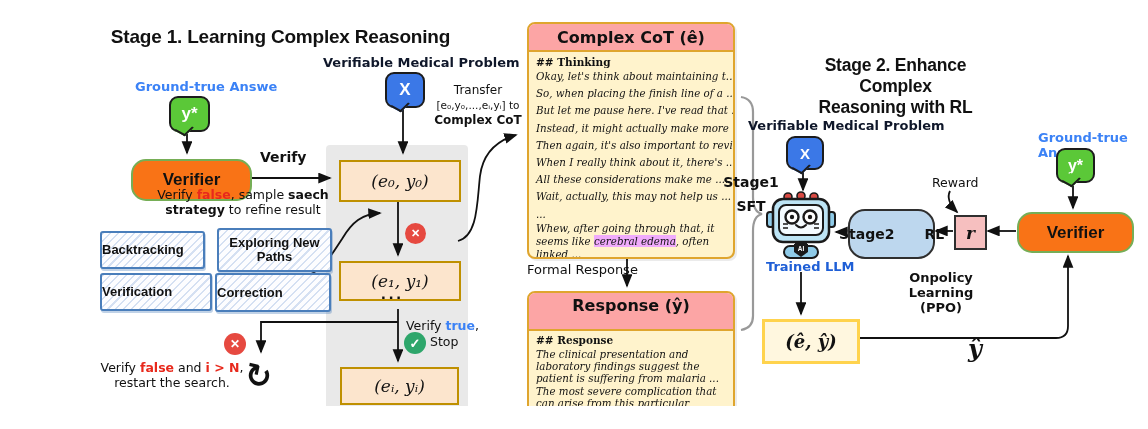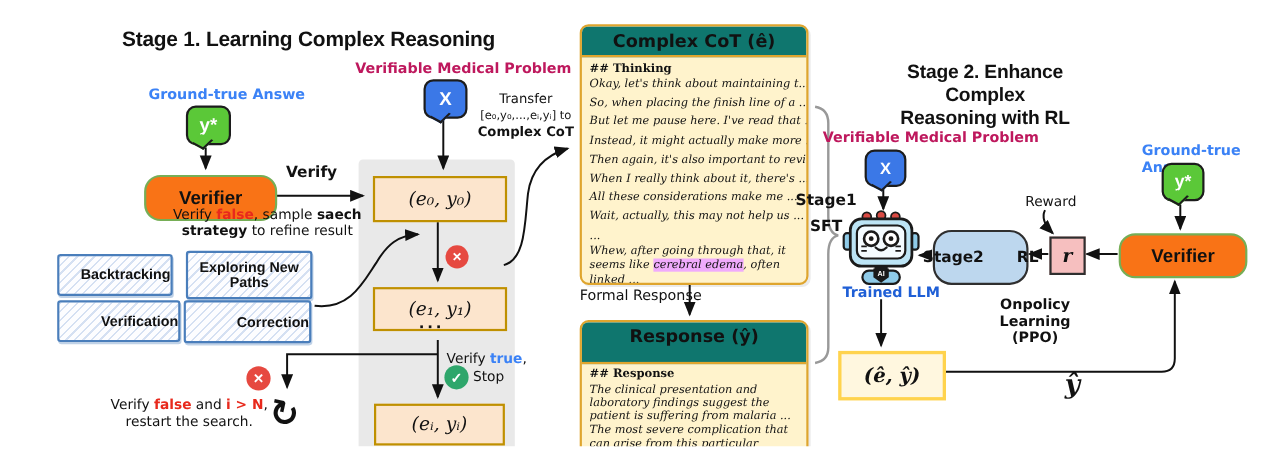--- a/index.html
+++ b/index.html
@@ -3,39 +3,39 @@
 <meta charset="utf-8">
 <style>
   html,body{margin:0;padding:0;background:#fff;}
   #canvas{position:relative;width:1148px;height:406px;background:#fff;overflow:hidden;
           font-family:"Liberation Sans",sans-serif;color:#111;}
   .abs{position:absolute;}
   svg.overlay{position:absolute;left:0;top:0;z-index:1;pointer-events:none;}
   .z2{z-index:2;}
   .hand{font-family:"DejaVu Sans",sans-serif;}
   .title{font-weight:bold;font-family:"Liberation Sans",sans-serif;text-align:center;letter-spacing:-0.2px;}
-  .bluetxt{color:#be185d;font-weight:bold;}
+  .bluetxt{color:#0f172a;font-weight:bold;}
   .greentxt{color:#3b82f6;font-weight:bold;}
   .bubble{border:2px solid #1c1c1c;border-radius:9px;display:flex;align-items:center;justify-content:center;
           color:#fff;font-weight:bold;font-size:17px;z-index:2;}
   .bubble .tail{position:absolute;width:10px;height:10px;bottom:-5px;left:7px;transform:rotate(28deg) skew(-18deg);
           border:2px solid #1c1c1c;border-top:none;border-left:none;}
   .verifier{background:#f97316;border:2px solid #76ae56;border-radius:15px;display:flex;align-items:center;
           justify-content:center;font-weight:bold;font-size:17px;z-index:2;}
   .tuple{background:#fce5cd;border:2px solid #bf9000;display:flex;align-items:center;justify-content:center;
           font-family:"DejaVu Serif",serif;font-style:italic;font-size:17px;z-index:2;}
   .strat{background:repeating-linear-gradient(135deg, rgba(110,150,210,0.28) 0 1.5px, rgba(255,255,255,0) 1.5px 5.5px),#fdfdff;
-          border:2px solid #4a7ebb;border-radius:3px;display:flex;align-items:center;justify-content:flex-end;
-          text-align:center;font-weight:bold;font-size:13px;line-height:14px;z-index:2;box-shadow:1px 2px 0 rgba(74,126,187,.35);}
+          border:2px solid #4a7ebb;border-radius:3px;display:flex;align-items:center;justify-content:flex-start;
+          text-align:center;font-weight:bold;font-size:13px;line-height:14px;z-index:2;box-shadow:1px 2px 0 rgba(74,126,187,.35);margin-left:48px;}
   .notered{color:#e8291c;font-weight:bold;}
   .notegreen{color:#3b82f6;font-weight:bold;}
   .icon-circle{border-radius:50%;display:flex;align-items:center;justify-content:center;color:#fff;
           font-weight:bold;z-index:3;}
   .ybox{border:2px solid #dfa52e;border-radius:8px;overflow:hidden;background:#fff3cc;z-index:2;box-shadow:2px 2px 0 rgba(0,0,0,0.08);}
-  .ybox .hdr{background:#0f766e;text-align:center;font-weight:bold;font-size:16px;padding:4px 0 3px;
+  .ybox .hdr{background:#fca5a5;text-align:center;font-weight:bold;font-size:16px;padding:4px 0 3px;
           font-family:"DejaVu Sans",sans-serif;border-bottom:2px solid #dfa52e;}
   .ybox .bdy{padding:4px 7px 4px 7px;font-family:"DejaVu Serif",serif;font-size:10.3px;}
   .cotline{font-style:italic;margin-bottom:4.2px;line-height:13px;white-space:nowrap;}
   .hl{background:#f0abfc;}
   .mdhead{font-weight:bold;margin-bottom:2px;font-size:10.5px;}
   .rline{font-style:italic;line-height:12px;margin-bottom:1px;}
   .rlbox{background:#bdd7ee;border:2px solid #2f2f2f;border-radius:17px;display:flex;flex-direction:row;
           align-items:center;justify-content:center;font-weight:bold;font-size:14px;line-height:16px;z-index:2;
           font-family:"DejaVu Sans",sans-serif;gap:30px;}
   .rbox{background:#f6bfbf;border:2px solid #2f2f2f;display:flex;align-items:center;justify-content:center;

